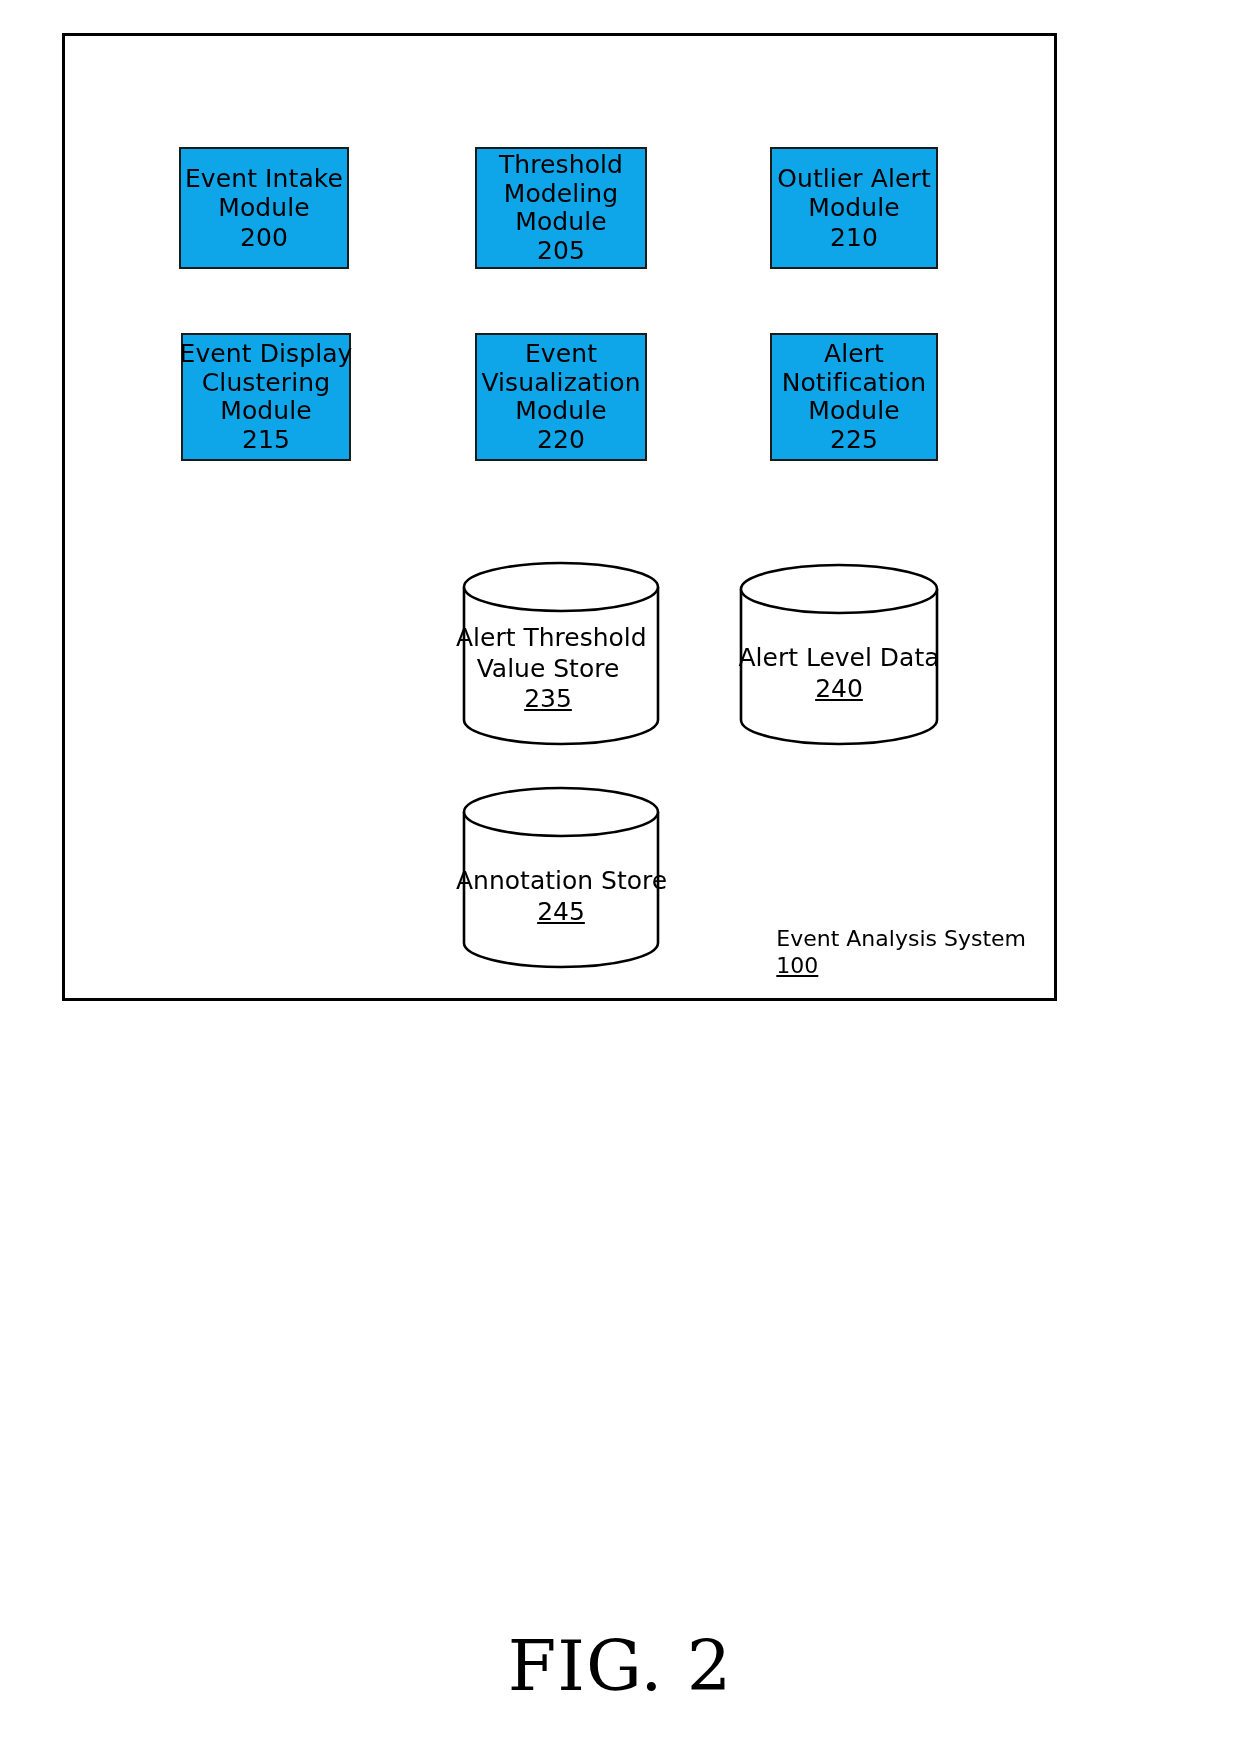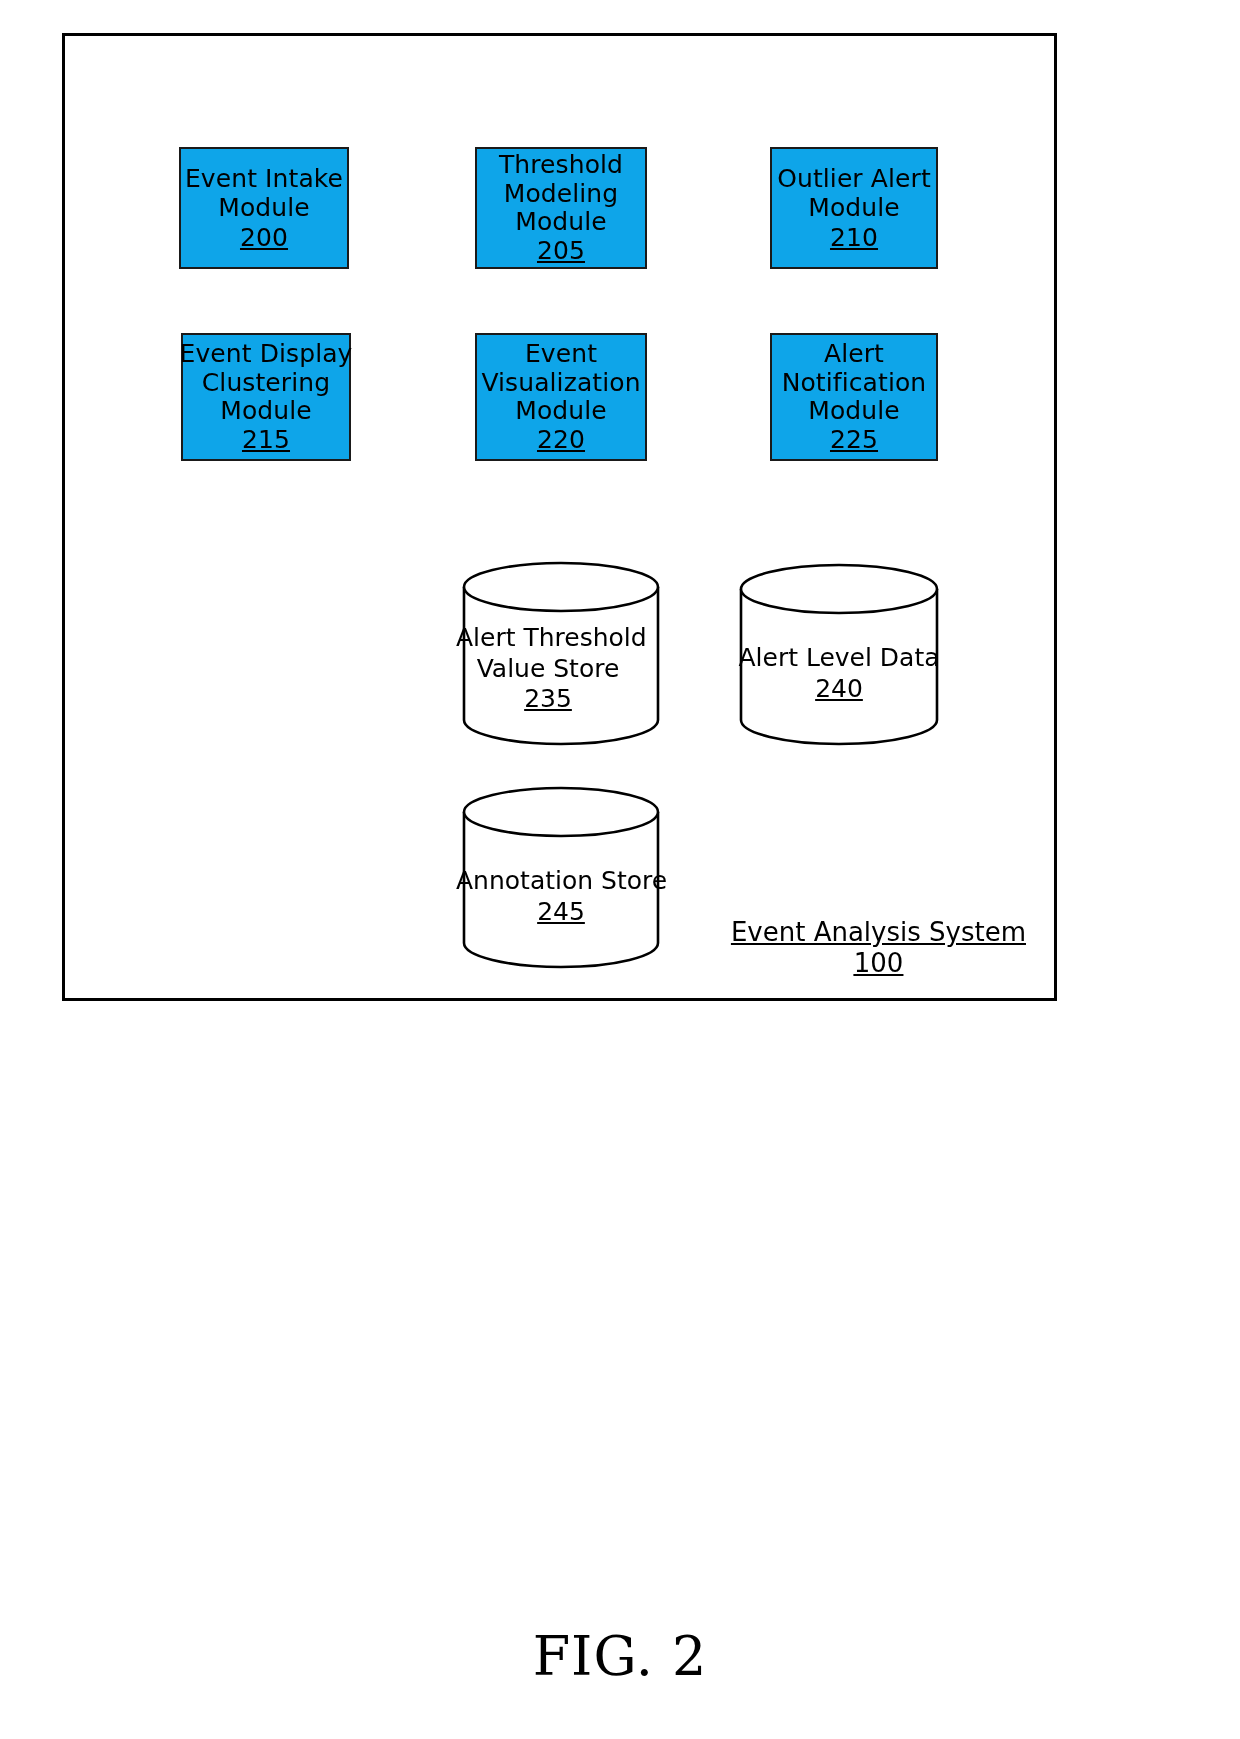--- a/index.html
+++ b/index.html
@@ -40,21 +40,20 @@
     justify-content: center;
     text-align: center;
     line-height: 1.18;
     font-size: 25px;
     letter-spacing: 0.1px;
   }
   .module-box .mb-line {
     white-space: nowrap;
   }
   .module-box .mb-num {
-    text-decoration: underline;
     text-underline-offset: 2px;
   }
 
   
   .module-box.tight {
     line-height: 1.14;
   }
 
   
   .cylinder {
@@ -78,40 +77,39 @@
   .cyl-label .cyl-num {
     text-decoration: underline;
     text-underline-offset: 2px;
   }
 
   
   #system-caption {
     position: absolute;
     right: 28px;
     bottom: 18px;
-    text-align: center;
-    font-size: 26px;
+    text-align: left;
+    font-size: 22px;
     line-height: 1.22;
     white-space: nowrap;
-    text-decoration: underline;
   }
   #system-caption .sys-num {
     text-decoration: underline;
     text-underline-offset: 2px;
   }
 
   
   #figure-caption {
     position: absolute;
     left: 0;
     right: 0;
     top: 1625px;
     text-align: center;
     font-family: "DejaVu Serif", "Liberation Serif", serif;
-    font-size: 54px;
+    font-size: 70px;
     letter-spacing: 1px;
   }
 </style>
 </head>
 <body>
 
 <div id="system-frame">
 
   <div class="module-box" style="left:114px; top:111px; width:170px; height:122px;">
     <div class="mb-line">Event Intake</div>

